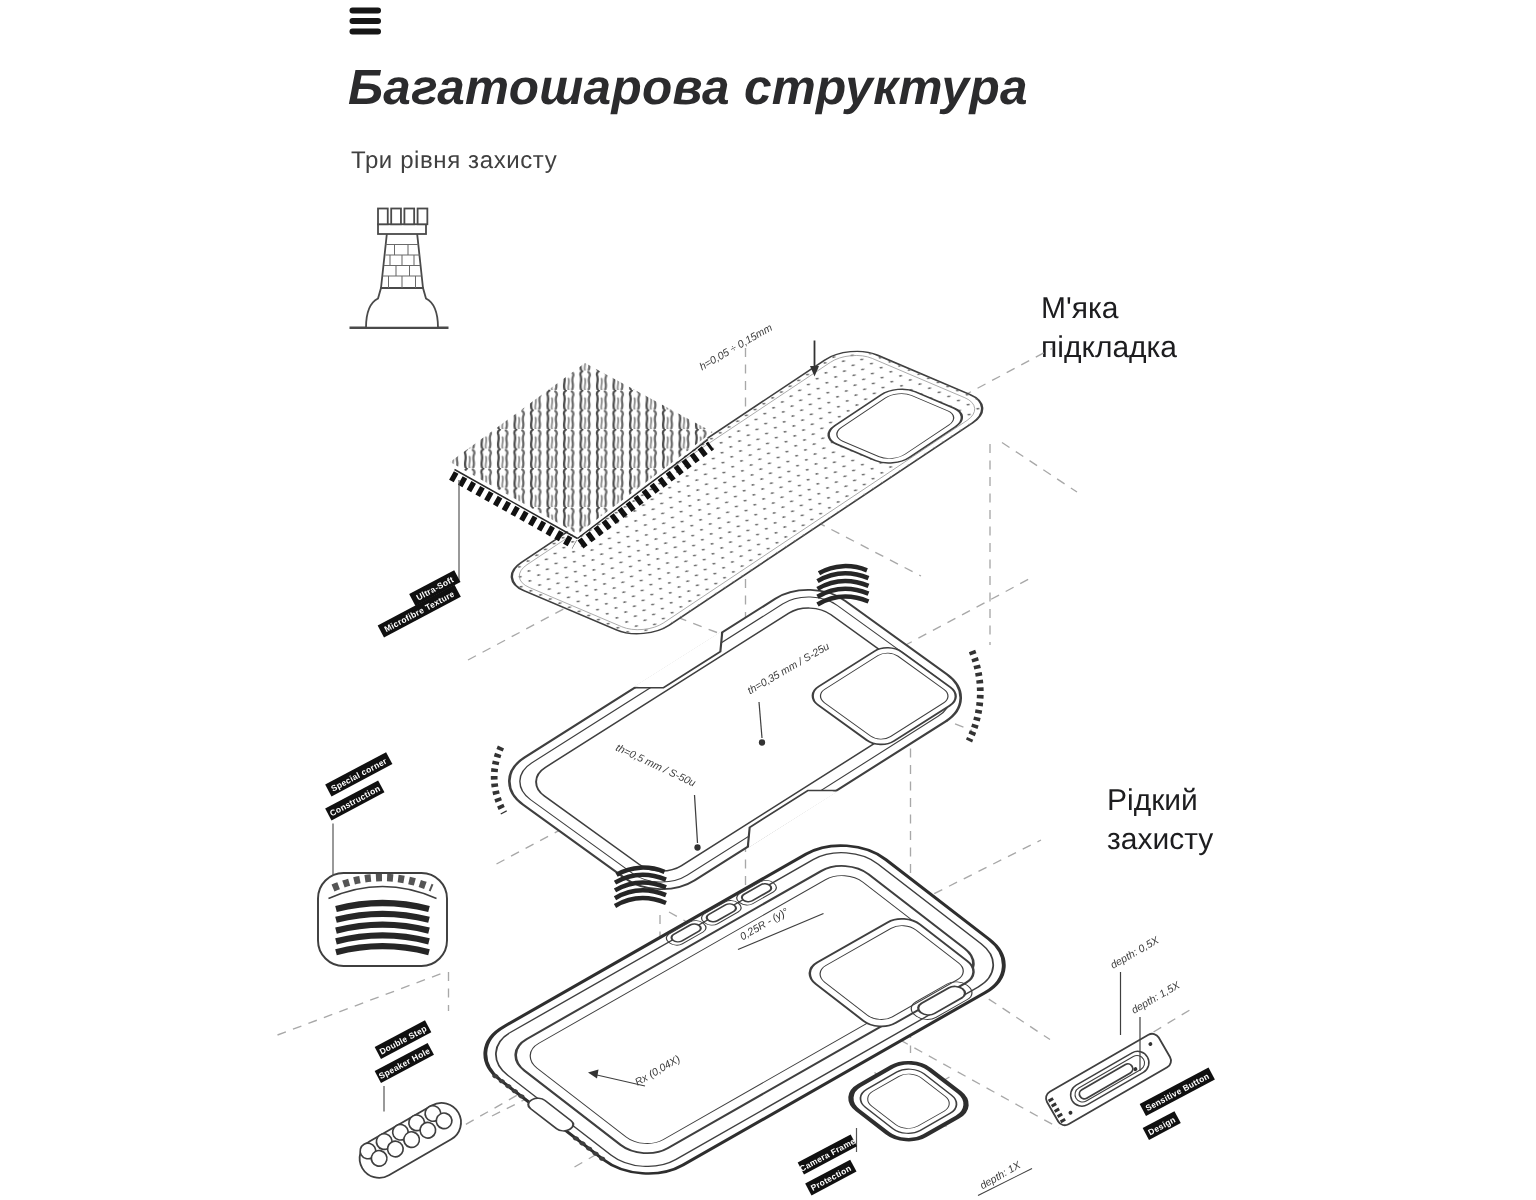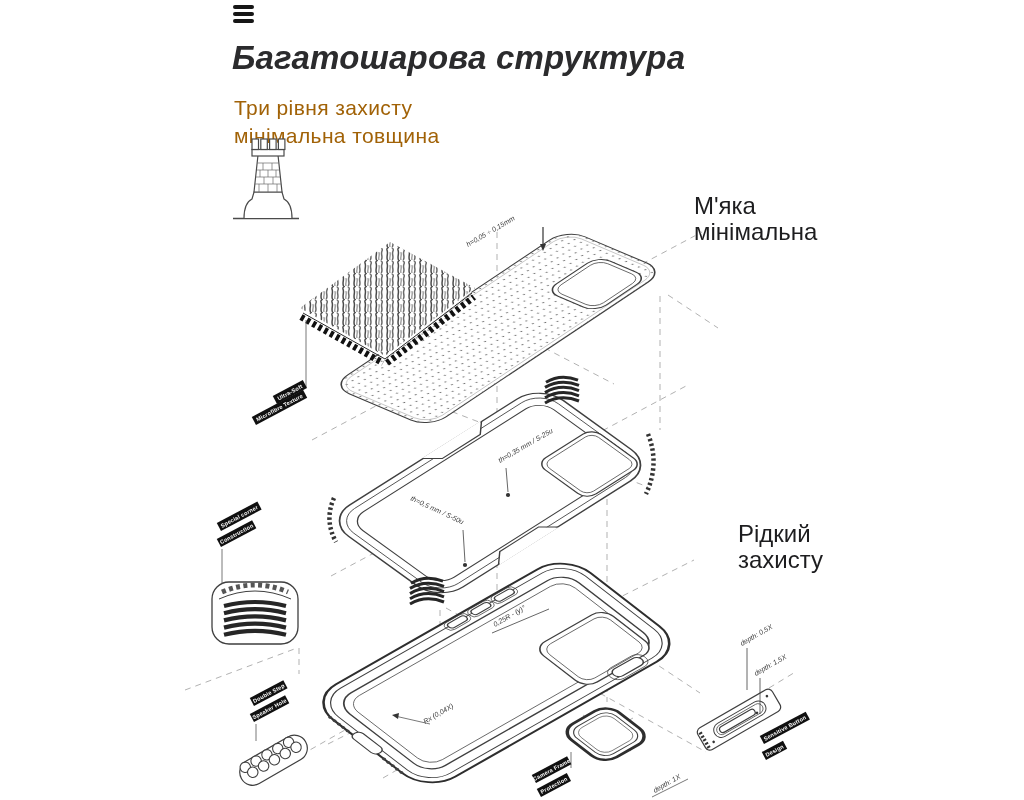--- a/index.html
+++ b/index.html
@@ -3,47 +3,46 @@
 <meta charset="utf-8">
 <style>
   html,body{margin:0;padding:0;background:#fff;}
   .stage{position:relative;width:1024px;height:800px;background:#fff;overflow:hidden;
          font-family:"Liberation Sans", sans-serif;color:#1d1d1f;padding-left:32px;}
   .stage svg{position:absolute;left:0;top:0;}
   .menu{position:absolute;left:233px;top:5px;width:21px;}
   .menu span{display:block;width:21px;height:3.6px;background:#161616;border-radius:2px;margin-bottom:3.6px;}
   .title{position:absolute;left:232px;top:41px;font-size:33px;line-height:33px;font-weight:700;
          font-style:italic;color:#2b2b2d;letter-spacing:.2px;}
-  .subtitle{position:absolute;left:234px;top:94px;font-size:21px;line-height:27.5px;
-            letter-spacing:.4px;color:#a16207;}
-  .side-label{position:absolute;left:694px;font-size:24px;line-height:26px;font-weight:500;color:#1d1d1f;}
+  .subtitle{position:absolute;left:234px;top:94px;font-size:16px;line-height:27.5px;
+            letter-spacing:.4px;color:#404040;}
+  .side-label{position:absolute;left:694px;font-size:20px;line-height:26px;font-weight:500;color:#1d1d1f;}
   .lbl-mf{top:193px;} .lbl-hd{top:355px;} .lbl-sl{top:521px;margin-left:44px;}
   .tag-text{font-size:5.6px;font-weight:700;fill:#fff;letter-spacing:.2px;}
   .ann{font-size:7px;font-style:italic;fill:#3c3c3c;}
 </style>
 </head>
 <body>
 
 <div class="stage">
 
   <div class="menu">
     <span></span>
       <span></span>
       <span></span>
   </div>
 
   <div class="title">Багатошарова структура</div>
   <div class="subtitle">
     <div>Три рівня захисту</div>
-    <div>мінімальна товщина</div>
   </div>
 
   <div class="side-label lbl-mf">
     <div>М'яка</div>
-    <div>мінімальна</div>
+    <div>підкладка</div>
   </div>
   <div class="side-label lbl-sl">
     <div>Рідкий</div>
     <div>захисту</div>
   </div>
 
   <svg width="1024" height="800" viewBox="0 0 1024 800">
     <defs>
       <pattern id="dots" width="7" height="7" patternUnits="userSpaceOnUse">
         <circle cx="2" cy="2" r="0.85" fill="#737373"></circle>

